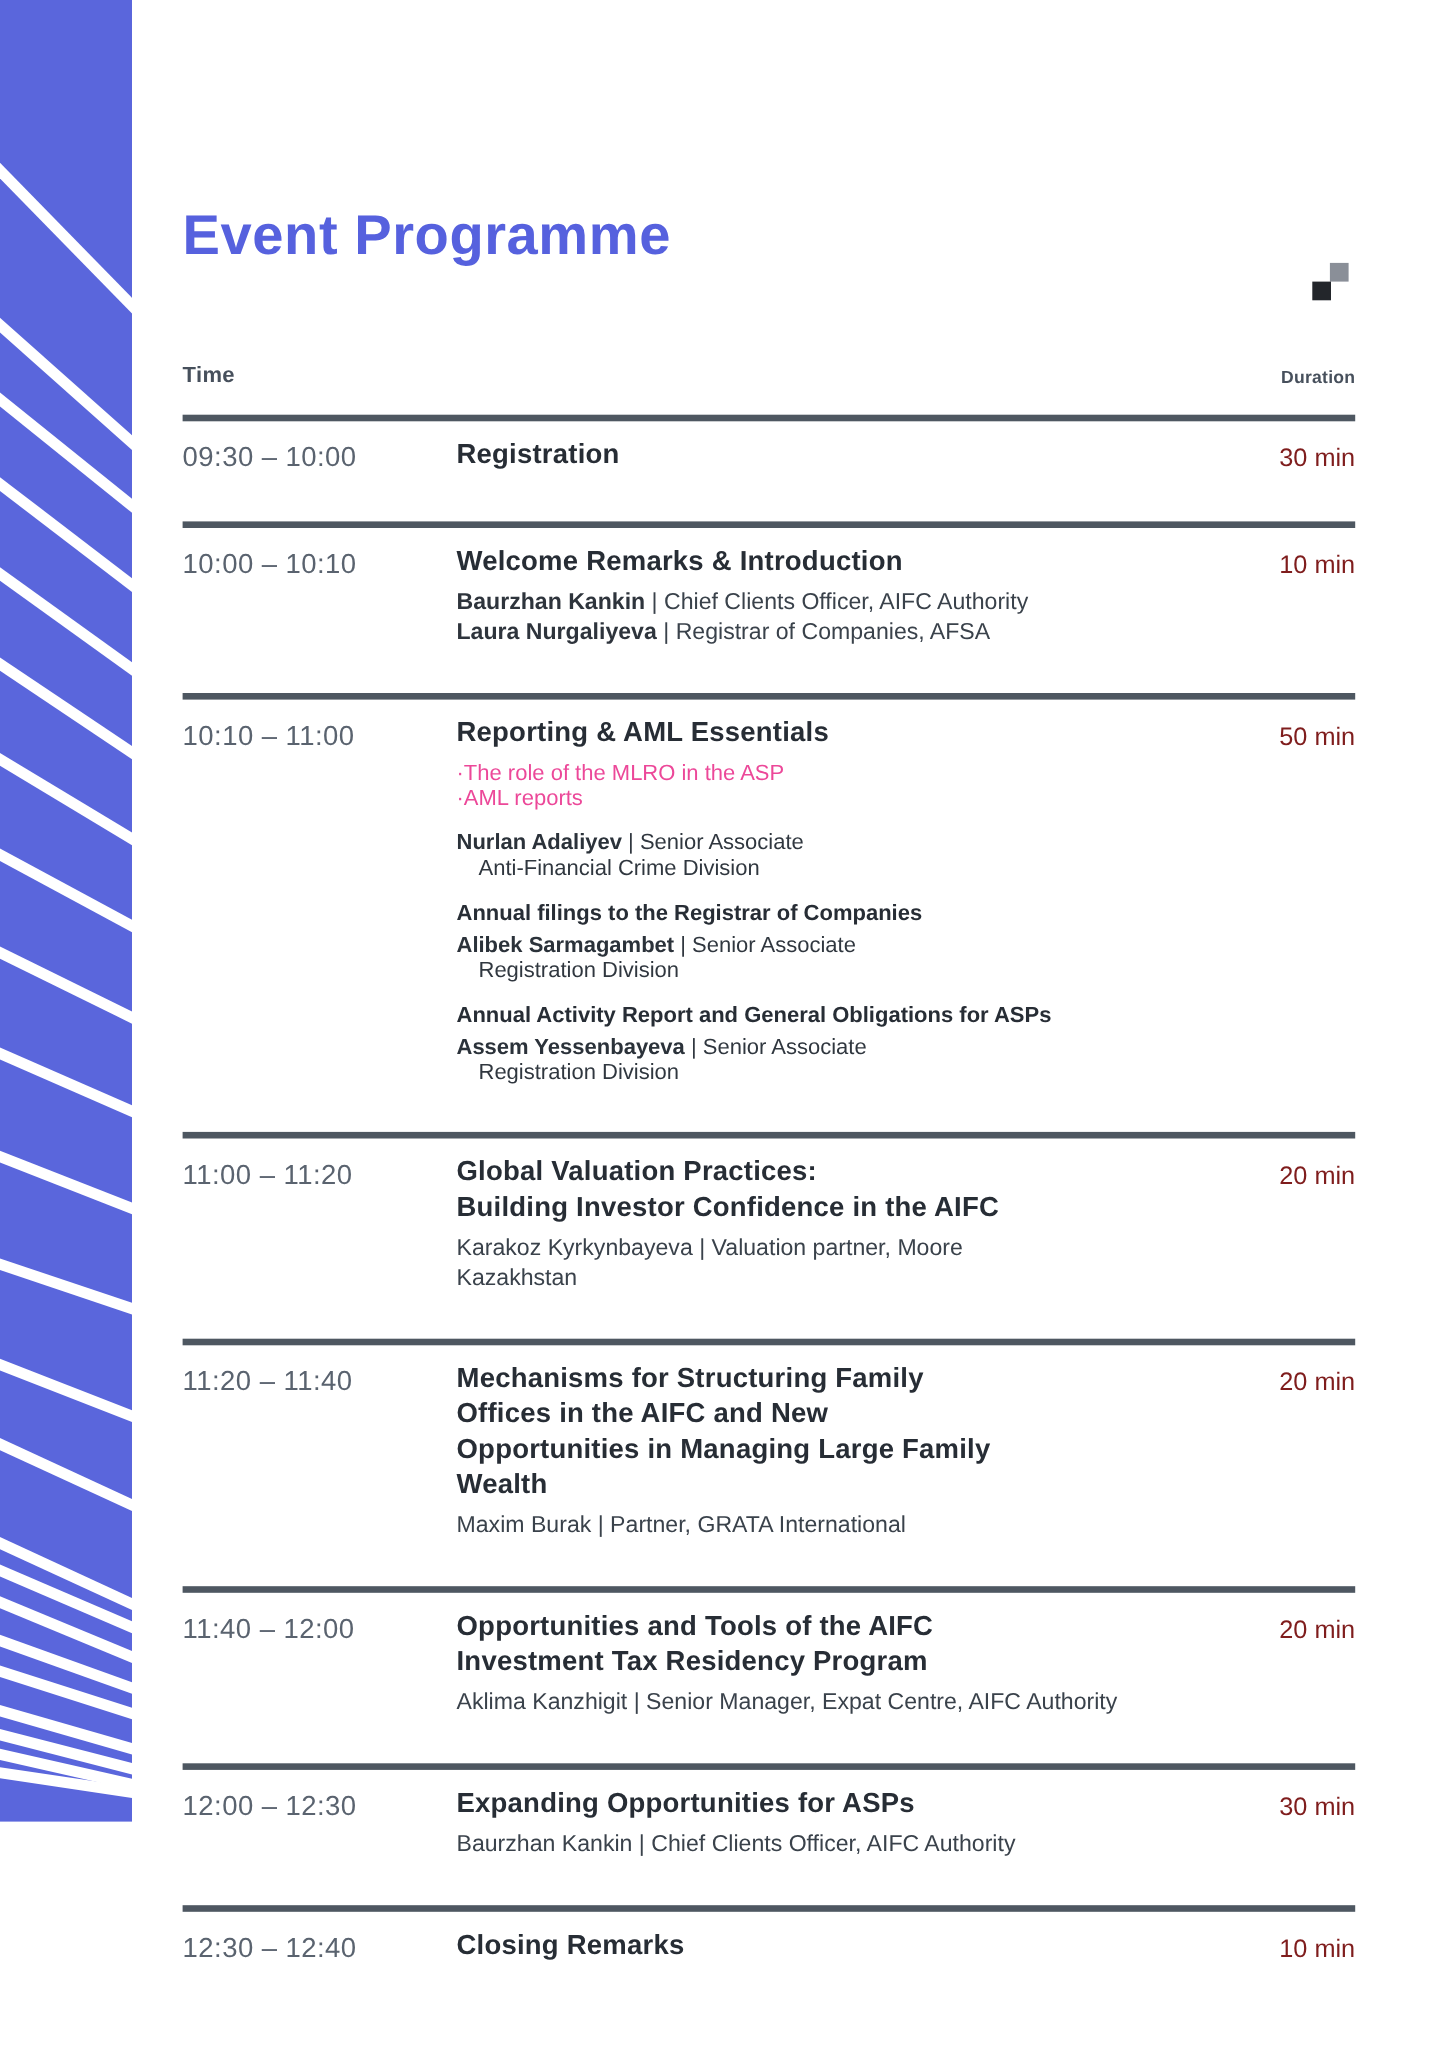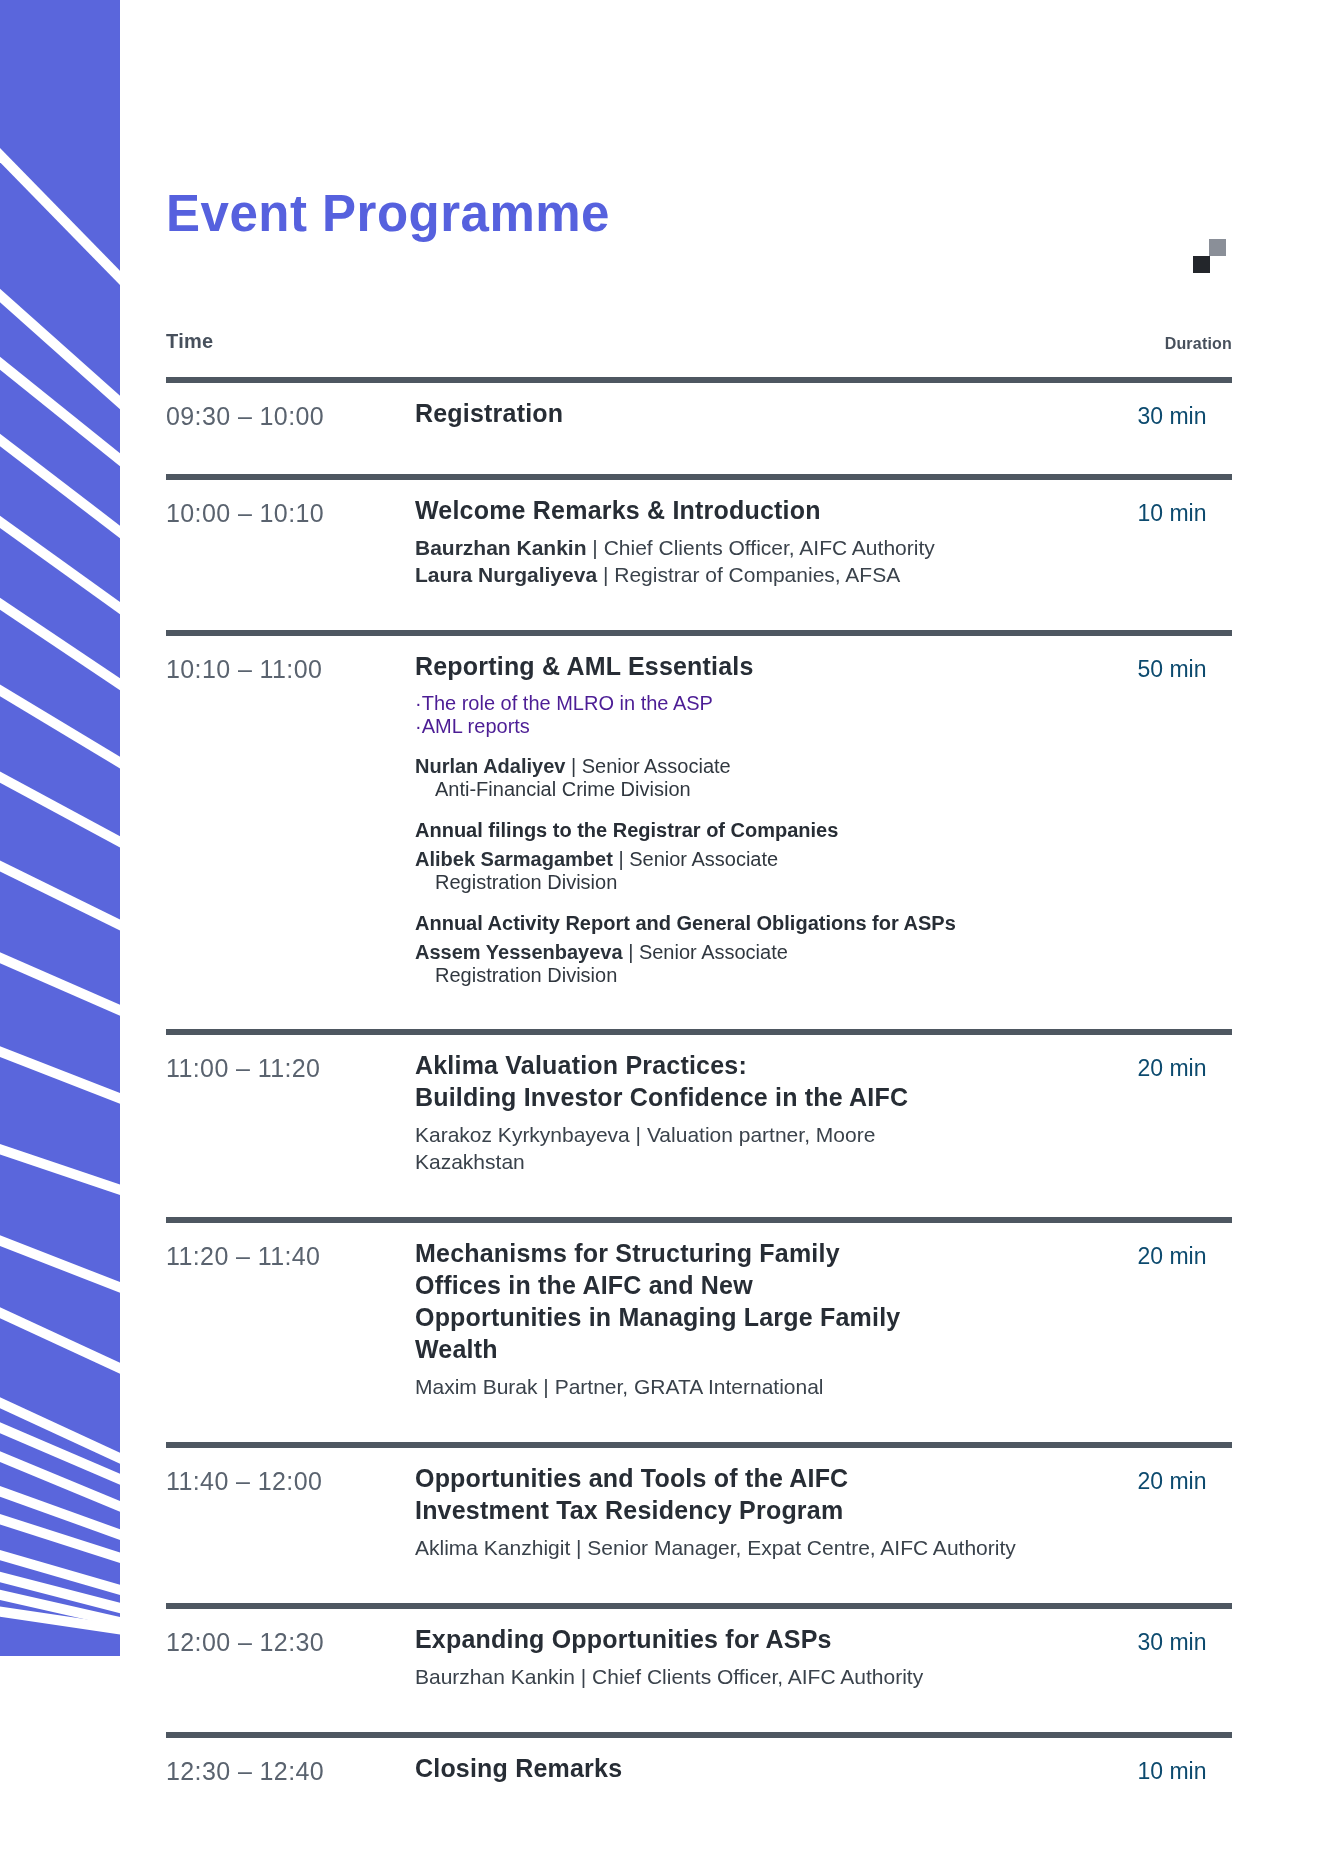--- a/index.html
+++ b/index.html
@@ -51,41 +51,41 @@
   .divider{height:6px;background:var(--divider);margin-top:24px;}
   .divider.first{margin-top:24px;}
   .sched-row{display:flex;align-items:flex-start;padding:14px 0 18px;}
   .cell-time{
     width:249px;flex-shrink:0;
     font-size:25px;line-height:32px;color:var(--muted-text);
     letter-spacing:.4px;padding-top:3px;white-space:nowrap;
   }
   .cell-main{flex:1;min-width:0;padding-right:20px;}
   .cell-duration{
-    width:120px;flex-shrink:0;text-align:center;
-    font-size:23px;line-height:32px;color:#0c4a6e;padding-top:3px;
+    width:120px;flex-shrink:0;text-align:right;
+    font-size:23px;line-height:32px;color:#7f1d1d;padding-top:3px;
     white-space:nowrap;
   }
   .session-title{
     font-size:25px;line-height:32px;font-weight:700;
     color:var(--title-text);white-space:pre-line;letter-spacing:.2px;
   }
   .speakers{margin-top:8px;}
   .speaker{
     font-size:21px;line-height:27px;color:var(--body-text);
     white-space:pre-line;
   }
   .sp-name.b{font-weight:700;color:#2E343C;}
   .topics{margin-top:10px;}
   .topic + .topic{margin-top:18px;}
   .topic-heading{
     font-size:20px;line-height:23px;font-weight:700;color:#272D35;
     margin-bottom:1px;
   }
-  .bullet{font-size:20px;line-height:23px;color:#4c1d95;}
+  .bullet{font-size:20px;line-height:23px;color:#ec4899;}
   .topic-speaker{margin-top:6px;font-size:20px;line-height:23px;color:#30373F;}
   .bullets + .topic-speaker{margin-top:17px;}
   .topic-speaker .sp-name{font-weight:700;color:#2B323A;}
   .division{font-size:20px;line-height:23px;color:#30373F;margin-left:20px;}
 </style>
 </head>
 <body>
 
 <aside class="sidebar">
   <svg viewBox="0 0 120 1656" preserveAspectRatio="none" xmlns="http://www.w3.org/2000/svg">
@@ -182,21 +182,21 @@
               </div>
             </div>
           </div>
         </div>
         <div class="cell-duration">50 min</div>
       </div>
       <div class="divider"></div>
       <div class="sched-row">
         <div class="cell-time">11:00 – 11:20</div>
         <div class="cell-main">
-          <div class="session-title">Aklima Valuation Practices:
+          <div class="session-title">Global Valuation Practices:
 Building Investor Confidence in the AIFC</div>
           <div class="speakers">
             <div class="speaker"><span class="sp-name">Karakoz Kyrkynbayeva</span><span class="sp-rest"> | Valuation partner, Moore
 Kazakhstan</span></div>
           </div>
         </div>
         <div class="cell-duration">20 min</div>
       </div>
       <div class="divider"></div>
       <div class="sched-row">

